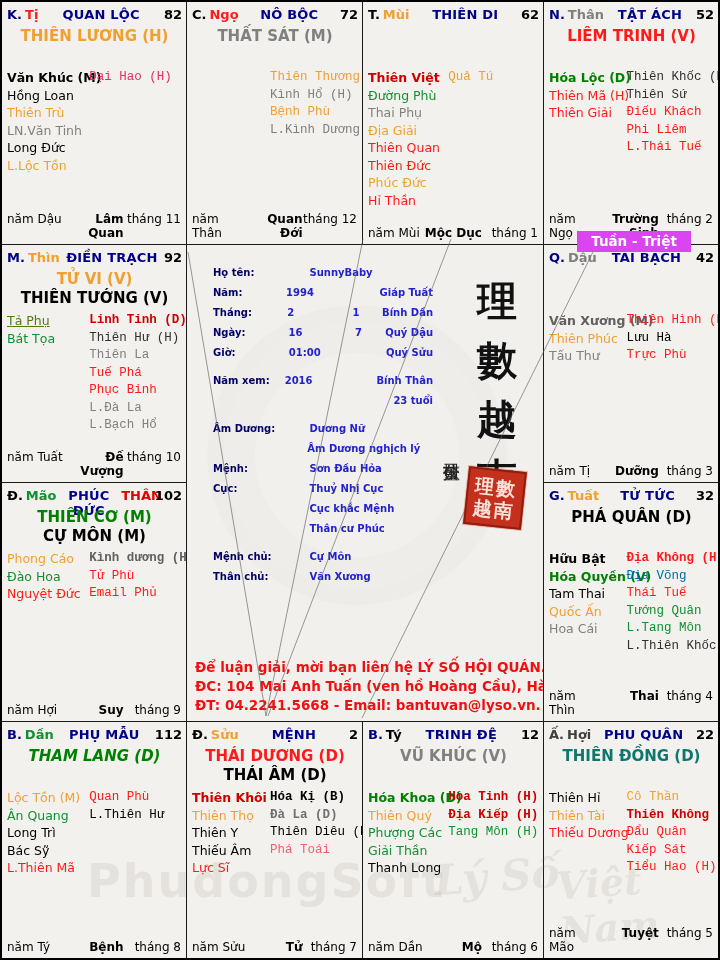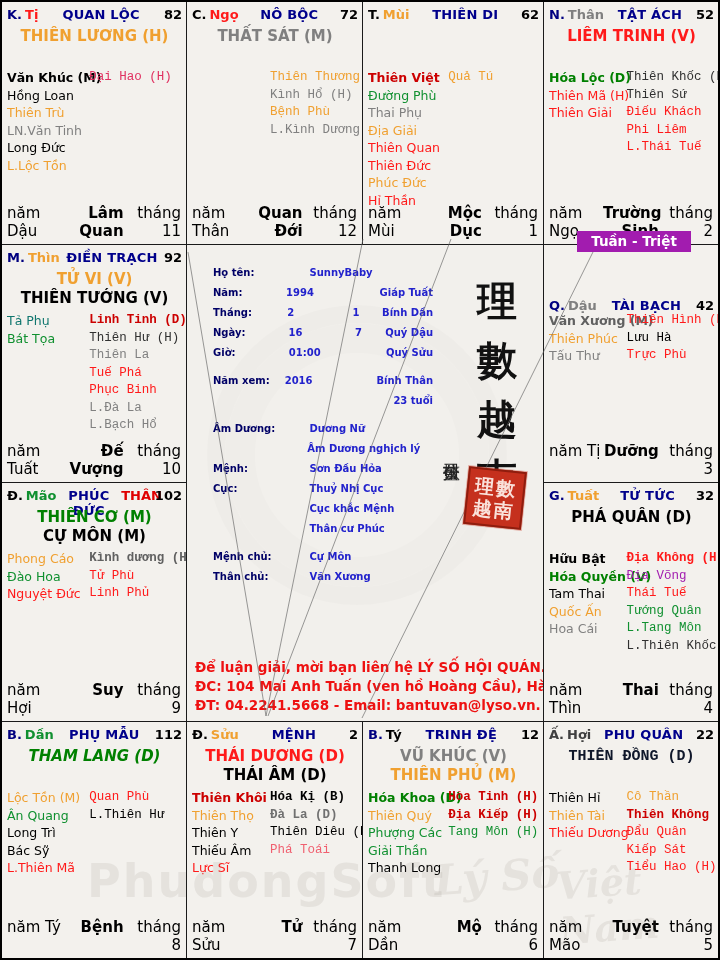--- a/index.html
+++ b/index.html
@@ -20,21 +20,21 @@
   .p-head .stem{margin-right:3px;}
   .p-head .p-name{flex:1;text-align:center;color:#00008b;letter-spacing:.2px;}
   .p-head .p-num{color:#000;}
   .p-head .p-body{color:#e00000;margin-right:-7px;}
   .mains{height:42px;display:flex;flex-direction:column;justify-content:flex-start;}
   .main-star{text-align:center;font-size:15px;font-weight:bold;line-height:19px;white-space:nowrap;}
   .cols{display:flex;}
   .col-l{width:47%;}
   .col-r{width:53%;font-family:Liberation Mono, monospace;}
   .star{font-size:12.5px;line-height:17.5px;white-space:nowrap;}
-  .p-foot{position:absolute;left:5px;right:5px;bottom:4px;display:flex;font-size:15px;color:#000;}
+  .p-foot{position:absolute;left:5px;right:5px;bottom:4px;display:flex;font-size:12px;color:#000;}
   .p-foot .f-year{width:33%;text-align:left;}
   .p-foot .f-stage{width:34%;text-align:right;font-weight:bold;}
   .p-foot .f-month{width:33%;text-align:right;}
   
   #center-rows{position:absolute;left:26px;top:22px;right:110px;}
   .crow{display:flex;height:20px;align-items:baseline;font-size:10px;font-weight:bold;white-space:nowrap;}
   .crow .c-label{width:100px;color:#000066;}
   .crow .c-v1{width:88px;color:#2222cc;}
   .crow .c-v2{width:40px;color:#2222cc;}
   .crow .c-v3{flex:1;color:#2222cc;}
@@ -44,21 +44,21 @@
   #calligraphy{position:absolute;left:278px;top:26px;width:64px;text-align:center;color:#111;}
   .cal-char{font-family:"DejaVu Serif","Liberation Serif",serif;font-size:40px;line-height:59px;font-weight:bold;}
   #side-script{position:absolute;left:256px;top:205px;width:20px;font-family:"DejaVu Serif",serif;
     font-size:17px;line-height:23px;color:#222;writing-mode:vertical-rl;text-orientation:upright;}
   #seal{position:absolute;left:279px;top:224px;width:58px;height:58px;background:#c5301d;
     border:2px solid #8f1d0e;transform:rotate(6deg);display:flex;align-items:center;justify-content:center;
     box-shadow:0 0 0 1px rgba(197,48,29,.35);z-index:4;}
   #seal .seal-text{color:rgba(255,245,240,.9);font-family:"DejaVu Serif",serif;font-size:19px;
     line-height:22px;width:44px;text-align:center;font-weight:bold;letter-spacing:2px;}
   
-  #badge{position:absolute;left:575px;top:229px;width:114px;height:21px;background:#a21caf;color:#fff;
+  #badge{position:absolute;left:575px;top:229px;width:114px;height:21px;background:#d946ef;color:#fff;
     font-size:13.5px;font-weight:bold;text-align:center;line-height:21px;z-index:6;}
   
   #lines{position:absolute;left:0;top:0;width:720px;height:960px;pointer-events:none;z-index:2;}
   
   .wm{position:absolute;pointer-events:none;z-index:1;color:rgba(110,100,85,.10);font-weight:bold;}
   #wm-1{left:85px;top:852px;font-size:46px;letter-spacing:2px;}
   #wm-2{left:432px;top:850px;font-size:42px;font-family:"DejaVu Serif",serif;font-style:italic;transform:rotate(-4deg);}
   #wm-3{left:556px;top:856px;font-size:38px;font-family:"DejaVu Serif",serif;font-style:italic;transform:rotate(-4deg);}
   
   #emblem{position:absolute;left:20px;top:60px;width:300px;height:300px;border-radius:50%;
@@ -188,21 +188,21 @@
         <span class="branch" style="color: rgb(240, 160, 48);">Thìn</span>
         <span class="p-name">ĐIỀN TRẠCH</span>
         <span class="p-right"><span class="p-num">92</span></span>
       </div>
       <div class="mains">
         <div class="main-star" style="color: rgb(240, 160, 48);">TỬ VI (V)</div>
         <div class="main-star" style="color: rgb(0, 0, 0);">THIÊN TƯỚNG (V)</div>
       </div>
       <div class="cols">
         <div class="col-l">
-          <div class="star" style="color: #0f766e;">Tả Phụ</div>
+          <div class="star" style="color: #4d7c0f; text-decoration: underline;">Tả Phụ</div>
           <div class="star" style="color: rgb(16, 144, 48);">Bát Tọa</div>
         </div>
         <div class="col-r">
           <div class="star" style="color: rgb(204, 0, 0); font-weight: bold;">Linh Tinh (D)</div>
           <div class="star" style="color: rgb(48, 48, 48);">Thiên Hư (H)</div>
           <div class="star" style="color: rgb(128, 128, 128);">Thiên La</div>
           <div class="star" style="color: rgb(255, 26, 26);">Tuế Phá</div>
           <div class="star" style="color: rgb(255, 26, 26);">Phục Binh</div>
           <div class="star" style="color: rgb(128, 128, 128);">L.Đà La</div>
           <div class="star" style="color: rgb(128, 128, 128);">L.Bạch Hổ</div>
@@ -210,21 +210,21 @@
       </div>
       <div class="p-foot">
         <span class="f-year">năm Tuất</span>
         <span class="f-stage">Đế Vượng</span>
         <span class="f-month">tháng 10</span>
       </div>
     </div>
     <div class="palace" style="grid-area: 2 / 4 / 3 / 5;">
       <div class="p-head">
         <span class="stem" style="color: rgb(0, 0, 128);">Q.</span>
-        <span class="branch" style="color: rgb(128, 128, 128); margin-top: 48px;">Dậu</span>
+        <span class="branch" style="color: rgb(128, 128, 128);">Dậu</span>
         <span class="p-name">TÀI BẠCH</span>
         <span class="p-right"><span class="p-num">42</span></span>
       </div>
       <div class="mains"></div>
       <div class="cols">
         <div class="col-l">
           <div class="star" style="color: rgb(96, 96, 96); font-weight: bold;">Văn Xương (M)</div>
           <div class="star" style="color: rgb(240, 160, 48);">Thiên Phúc</div>
           <div class="star" style="color: rgb(128, 128, 128);">Tấu Thư</div>
         </div>
@@ -253,21 +253,21 @@
       </div>
       <div class="cols">
         <div class="col-l">
           <div class="star" style="color: rgb(240, 160, 48);">Phong Cáo</div>
           <div class="star" style="color: rgb(16, 144, 48);">Đào Hoa</div>
           <div class="star" style="color: rgb(255, 26, 26);">Nguyệt Đức</div>
         </div>
         <div class="col-r">
           <div class="star" style="color: rgb(96, 96, 96); font-weight: bold;">Kình dương (H)</div>
           <div class="star" style="color: rgb(255, 26, 26);">Tử Phù</div>
-          <div class="star" style="color: rgb(255, 26, 26);">Linh Phủ</div>
+          <div class="star" style="color: rgb(255, 26, 26);">Email Phủ</div>
         </div>
       </div>
       <div class="p-foot">
         <span class="f-year">năm Hợi</span>
         <span class="f-stage">Suy</span>
         <span class="f-month">tháng 9</span>
       </div>
     </div>
     <div class="palace" style="grid-area: 3 / 4 / 4 / 5;">
       <div class="p-head">
@@ -282,21 +282,21 @@
       <div class="cols">
         <div class="col-l">
           <div class="star" style="color: rgb(0, 0, 0); font-weight: bold;">Hữu Bật</div>
           <div class="star" style="color: rgb(0, 128, 0); font-weight: bold;">Hóa Quyền (V)</div>
           <div class="star" style="color: rgb(0, 0, 0);">Tam Thai</div>
           <div class="star" style="color: rgb(240, 160, 48);">Quốc Ấn</div>
           <div class="star" style="color: rgb(128, 128, 128);">Hoa Cái</div>
         </div>
         <div class="col-r">
           <div class="star" style="color: rgb(255, 26, 26); font-weight: bold;">Địa Không (H)</div>
-          <div class="star" style="color: #a21caf;">Địa Võng</div>
+          <div class="star" style="color: #0369a1;">Địa Võng</div>
           <div class="star" style="color: rgb(255, 26, 26);">Thái Tuế</div>
           <div class="star" style="color: rgb(16, 144, 48);">Tướng Quân</div>
           <div class="star" style="color: rgb(16, 144, 48);">L.Tang Môn</div>
           <div class="star" style="color: rgb(48, 48, 48);">L.Thiên Khốc</div>
         </div>
       </div>
       <div class="p-foot">
         <span class="f-year">năm Thìn</span>
         <span class="f-stage">Thai</span>
         <span class="f-month">tháng 4</span>
@@ -365,21 +365,20 @@
     </div>
     <div class="palace" style="grid-area: 4 / 3 / 5 / 4;">
       <div class="p-head">
         <span class="stem" style="color: rgb(0, 0, 128);">B.</span>
         <span class="branch" style="color: rgb(0, 0, 0);">Tý</span>
         <span class="p-name">TRINH ĐỆ</span>
         <span class="p-right"><span class="p-num">12</span></span>
       </div>
       <div class="mains">
         <div class="main-star" style="color: rgb(128, 128, 128);">VŨ KHÚC (V)</div>
-        <div class="main-star" style="color: rgb(240, 160, 48);">THIÊN PHỦ (M)</div>
       </div>
       <div class="cols">
         <div class="col-l">
           <div class="star" style="color: rgb(0, 128, 0); font-weight: bold;">Hóa Khoa (D)</div>
           <div class="star" style="color: rgb(240, 160, 48);">Thiên Quý</div>
           <div class="star" style="color: rgb(16, 144, 48);">Phượng Các</div>
           <div class="star" style="color: rgb(16, 144, 48);">Giải Thần</div>
           <div class="star" style="color: rgb(0, 0, 0);">Thanh Long</div>
         </div>
         <div class="col-r">
@@ -395,21 +394,21 @@
       </div>
     </div>
     <div class="palace" style="grid-area: 4 / 4 / 5 / 5;">
       <div class="p-head">
         <span class="stem" style="color: rgb(64, 64, 64);">Ấ.</span>
         <span class="branch" style="color: rgb(64, 64, 64);">Hợi</span>
         <span class="p-name">PHU QUÂN</span>
         <span class="p-right"><span class="p-num">22</span></span>
       </div>
       <div class="mains">
-        <div class="main-star" style="color: #0f172a; font-family: Liberation Mono, monospace;">THIÊN ĐỒNG (D)</div>
+        <div class="main-star" style="color: #0f766e;">THIÊN ĐỒNG (D)</div>
       </div>
       <div class="cols">
         <div class="col-l">
           <div class="star" style="color: rgb(0, 0, 0);">Thiên Hỉ</div>
           <div class="star" style="color: rgb(240, 160, 48);">Thiên Tài</div>
           <div class="star" style="color: rgb(255, 26, 26);">Thiếu Dương</div>
         </div>
         <div class="col-r">
           <div class="star" style="color: rgb(240, 160, 48);">Cô Thần</div>
           <div class="star" style="color: rgb(204, 0, 0); font-weight: bold;">Thiên Không</div>

